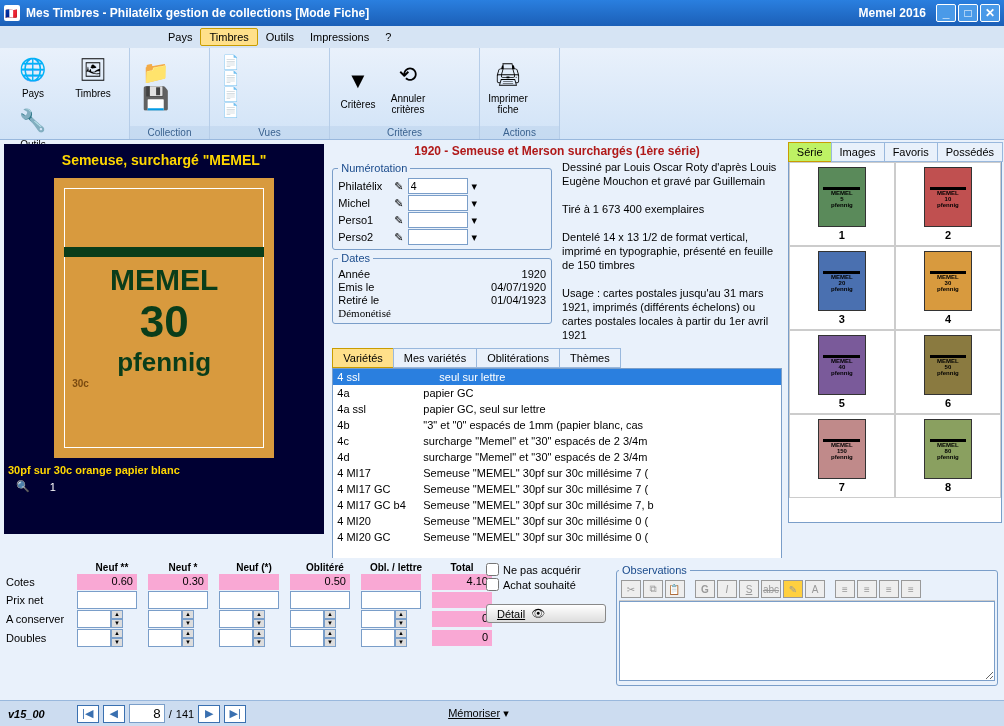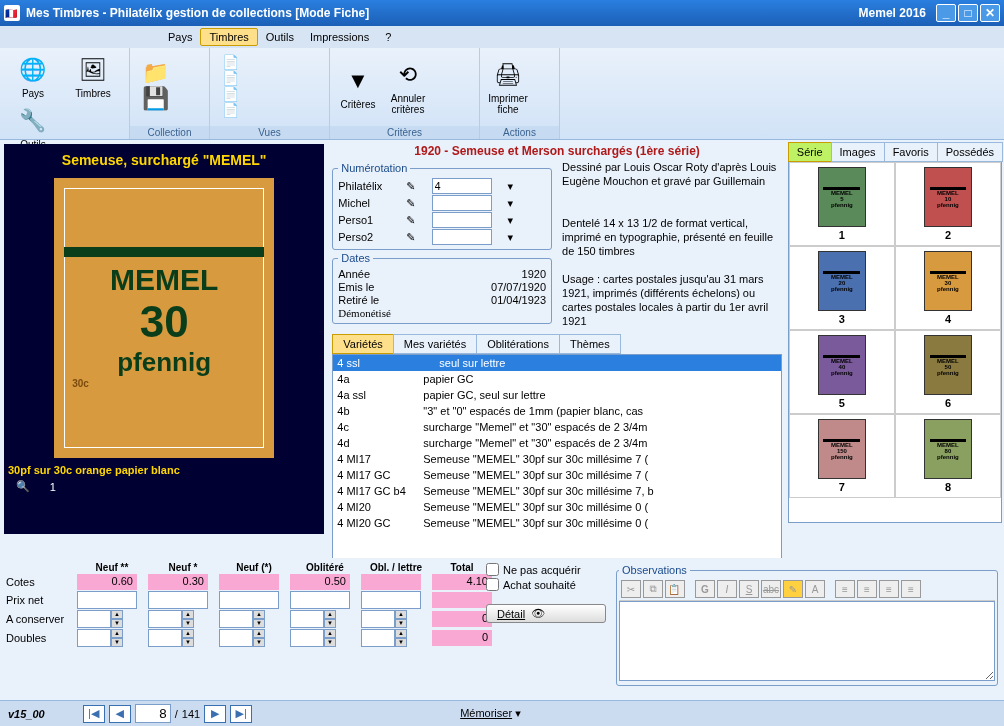--- a/index.html
+++ b/index.html
@@ -24,21 +24,21 @@
 .stamp-panel { background: #000033; color: #fff; padding: 4px; height: 390px; position: relative; }
 .stamp-title { color: #ffd700; font-weight: bold; text-align: center; font-size: 14px; padding: 4px; }
 .stamp-image { margin: 6px auto; width: 220px; height: 280px; background: #d89a3e; border: 10px solid #d89a3e; display: flex; flex-direction: column; align-items: center; justify-content: center; color: #0a3d1a; font-weight: bold; box-shadow: 0 0 0 1px #fff inset; }
 .stamp-image .band { width: 100%; height: 10px; background: #0a3d1a; }
 .stamp-caption { color: #ffd700; font-size: 11px; font-weight: bold; }
 .stamp-footer { display: flex; align-items: center; gap: 20px; padding: 4px 8px; color: #fff; }
 .mid-pane { width: 460px; padding: 2px 4px; }
 .mid-title { color: #b01919; font-weight: bold; text-align: center; font-size: 12px; padding: 2px; }
 fieldset { border: 1px solid #7a9ec9; border-radius: 3px; margin: 2px 0; padding: 3px 5px; font-size: 11px; }
 fieldset legend { color: #1a4b8c; padding: 0 3px; font-size: 11px; }
-.row { display: flex; align-items: center; gap: 16px; margin: 1px 0; }
+.row { display: flex; align-items: center; gap: 4px; margin: 1px 0; }
 .row label { width: 52px; }
 .row input[type=text] { border: 1px solid #7a9ec9; padding: 1px 2px; font-size: 11px; }
 .desc { padding-left: 6px; font-size: 11px; line-height: 14px; }
 .num-dates { display: flex; gap: 4px; }
 .num-col { flex: 1; }
 .tabs { display: flex; margin-top: 6px; }
 .tabs .tab { padding: 3px 10px; border: 1px solid #99b8dd; background: #e9f1fb; cursor: pointer; font-size: 11px; margin-right: -1px; }
 .tabs .tab.active { background: #ffe08a; border-color: #c99d00; }
 .var-list { border: 1px solid #7a9ec9; height: 208px; overflow-y: scroll; background: #fff; font-size: 11px; }
 .var-row { display: flex; padding: 2px 4px; cursor: pointer; }
@@ -57,21 +57,21 @@
 .price-grid { display: grid; grid-template-columns: 70px 70px 70px 70px 70px 70px 60px; gap: 1px; align-items: center; font-size: 11px; }
 .price-grid .hdr { text-align: center; font-weight: bold; font-size: 10px; }
 .price-grid .lbl { font-weight: normal; }
 .price-grid .val { background: #f9a8d4; text-align: right; padding: 1px 4px; height: 16px; width:60px; }
 .price-grid input { width: 60px; border: 1px solid #7a9ec9; background: #fff; height: 18px; font-size: 11px; text-align: right; padding: 0 2px; }
 .chk-row { display: flex; align-items: center; gap: 4px; padding: 1px 0; }
 .obs-fieldset { border: 1px solid #7a9ec9; border-radius: 3px; padding: 2px; }
 .obs-toolbar { display: flex; gap: 2px; padding: 2px; border-bottom: 1px solid #ccc; align-items: center; }
 .obs-toolbar .btn { width: 20px; height: 18px; border: 1px solid #999; background: #eee; display: flex; align-items: center; justify-content: center; cursor: pointer; font-size: 10px; color:#999; }
 .obs-area { width: 100%; height: 80px; border: 1px solid #7a9ec9; background: #fff; }
-.footer { position: absolute; bottom: 0; left: 0; right: 0; height: 26px; background: #ccdcf0; display: flex; align-items: center; padding: 0 8px; gap: 8px; border-top: 1px solid #99b8dd; }
+.footer { position: absolute; bottom: 0; left: 0; right: 0; height: 26px; background: #ccdcf0; display: flex; align-items: center; padding: 0 8px; gap: 2px; border-top: 1px solid #99b8dd; }
 .footer .ver { font-style: italic; font-weight: bold; }
 .nav-btn { width: 22px; height: 18px; border: 1px solid #3a70b0; background: #fff; color: #3a70b0; display: flex; align-items: center; justify-content: center; cursor: pointer; }
 .footer input { width: 36px; border: 1px solid #7a9ec9; text-align: right; padding: 1px 3px; }
 .detail-btn { padding: 2px 10px; border: 1px solid #888; background: linear-gradient(#fff,#ddd); border-radius: 3px; cursor: pointer; display: flex; align-items: center; gap: 6px; }
 .lower-area { display:flex; position:relative; height: 142px; background:#e9f1fb;}
 .left-lower { width: 480px; padding: 4px 6px; }
 .right-lower { flex:1; padding: 4px 6px; }
 .stepper { display:inline-flex; }
 .stepper input { width:34px; border:1px solid #7a9ec9; height:18px; text-align:right; padding:0 2px;}
 .stepper .btns { display:flex; flex-direction:column; }
@@ -215,36 +215,36 @@
         </fieldset>
         <fieldset>
           <legend>Dates</legend>
           <div id="date-rows">
               <div class="row">
                 <label style="width:70px;">Année</label>
                 <span style="flex:1;text-align:right;">1920</span>
               </div>
               <div class="row">
                 <label style="width:70px;">Emis le</label>
-                <span style="flex:1;text-align:right;">07/07/1920</span>
+                <span style="flex:1;text-align:right;">04/07/1920</span>
               </div>
               <div class="row">
                 <label style="width:70px;">Retiré le</label>
                 <span style="flex:1;text-align:right;">01/04/1923</span>
               </div>
               <div class="row">
                 <label style="width:70px;font-family:Liberation Serif, serif;">Démonétisé</label>
                 <span style="flex:1;text-align:right;"></span>
               </div>
             </div>
         </fieldset>
       </div>
       <div class="num-col desc">
         <p>Dessiné par Louis Oscar Roty d'après Louis Eugène Mouchon et gravé par Guillemain</p><br>
-        <br>
+        <p>Tiré à 1 673 400 exemplaires</p><br>
         <p>Dentelé 14 x 13 1/2 de format vertical, imprimé en typographie, présenté en feuille de 150 timbres</p><br>
         <p>Usage :  cartes postales jusqu'au 31 mars 1921, imprimés (différents échelons) ou cartes postales locales à partir du 1er avril 1921</p>
       </div>
     </div>
     <div class="tabs" id="mid-tabs">
         <div class="tab active">Variétés</div>
         <div class="tab">Mes variétés</div>
         <div class="tab">Oblitérations</div>
         <div class="tab">Thèmes</div>
       </div>

